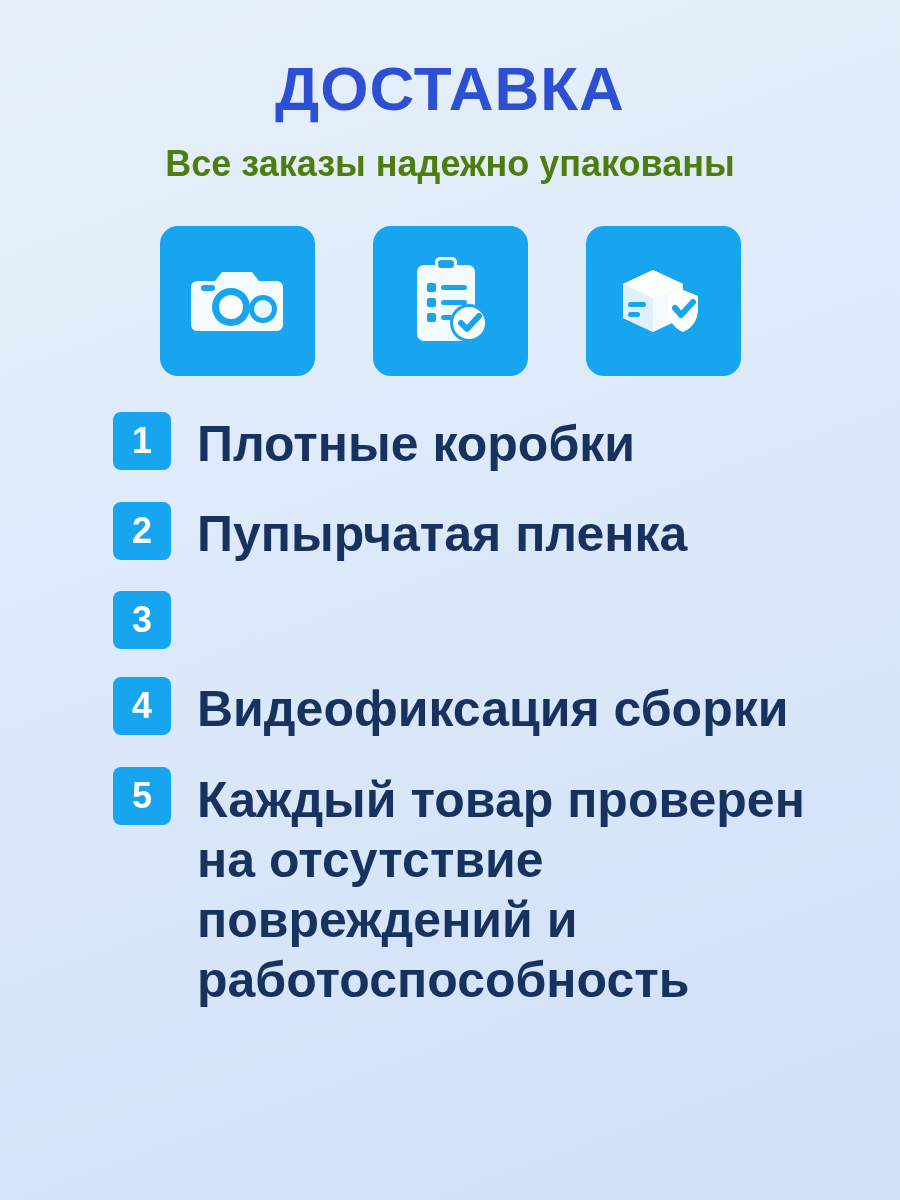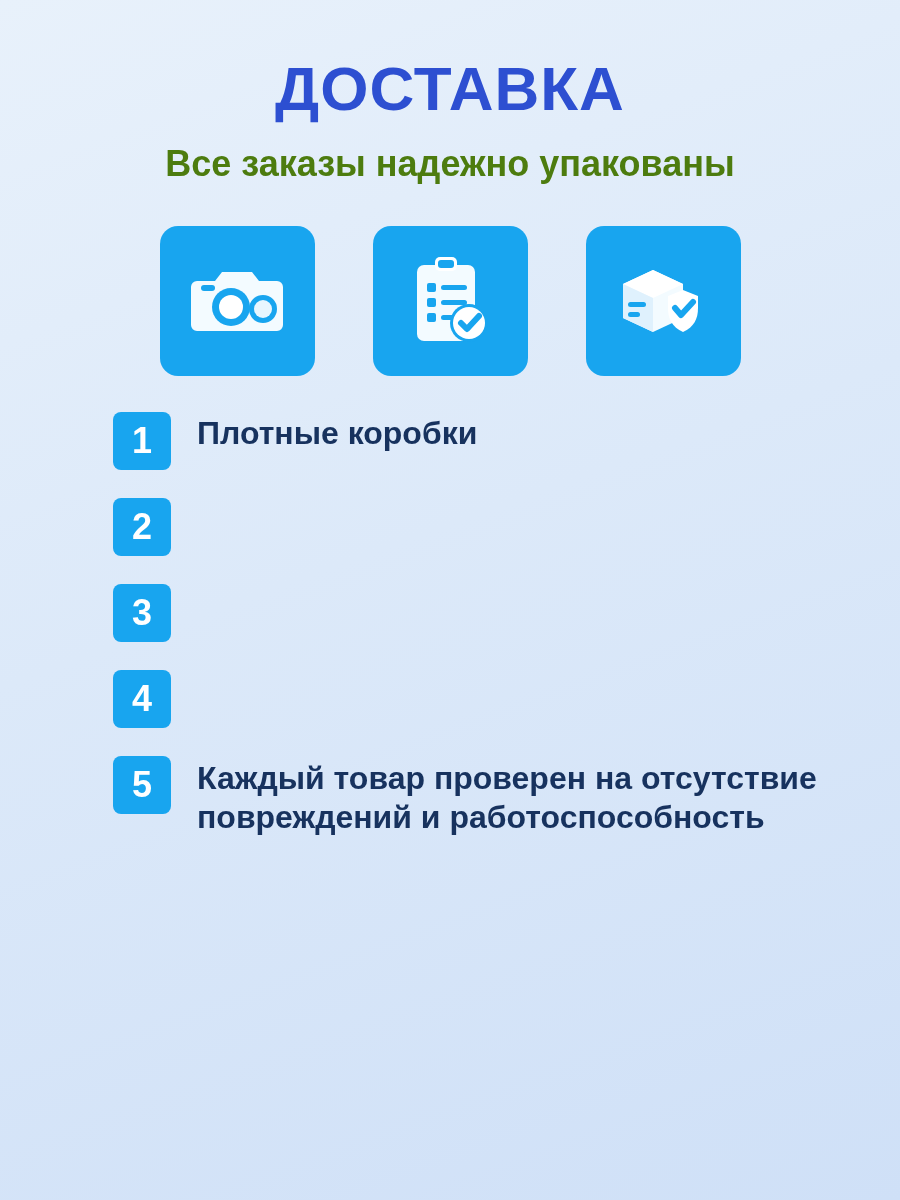--- a/index.html
+++ b/index.html
@@ -81,21 +81,21 @@
     background: #18a5ef;
     color: #ffffff;
     font-size: 36px;
     font-weight: bold;
     display: flex;
     align-items: center;
     justify-content: center;
     line-height: 1;
   }
   .item-label {
-    font-size: 32px;
+    font-size: 50px;
     font-weight: bold;
     color: #17325e;
     line-height: 1.17;
     padding-top: 3px;
   }
   .item-last .item-label {
     line-height: 1.2;
   }
 </style>
 </head>
@@ -162,28 +162,30 @@
 
   <div class="list">
 
     <div class="list-item">
       <div class="badge">1</div>
       <div class="item-label">Плотные коробки</div>
     </div>
 
     <div class="list-item">
       <div class="badge">2</div>
+      <div class="item-label">Пупырчатая пленка</div>
     </div>
 
     <div class="list-item">
       <div class="badge">3</div>
     </div>
 
     <div class="list-item">
       <div class="badge">4</div>
+      <div class="item-label">Видеофиксация сборки</div>
     </div>
 
     <div class="list-item item-last">
       <div class="badge">5</div>
       <div class="item-label">Каждый товар проверен на отсутствие повреждений и работоспособность</div>
     </div>
 
   </div>
 
 </div>

